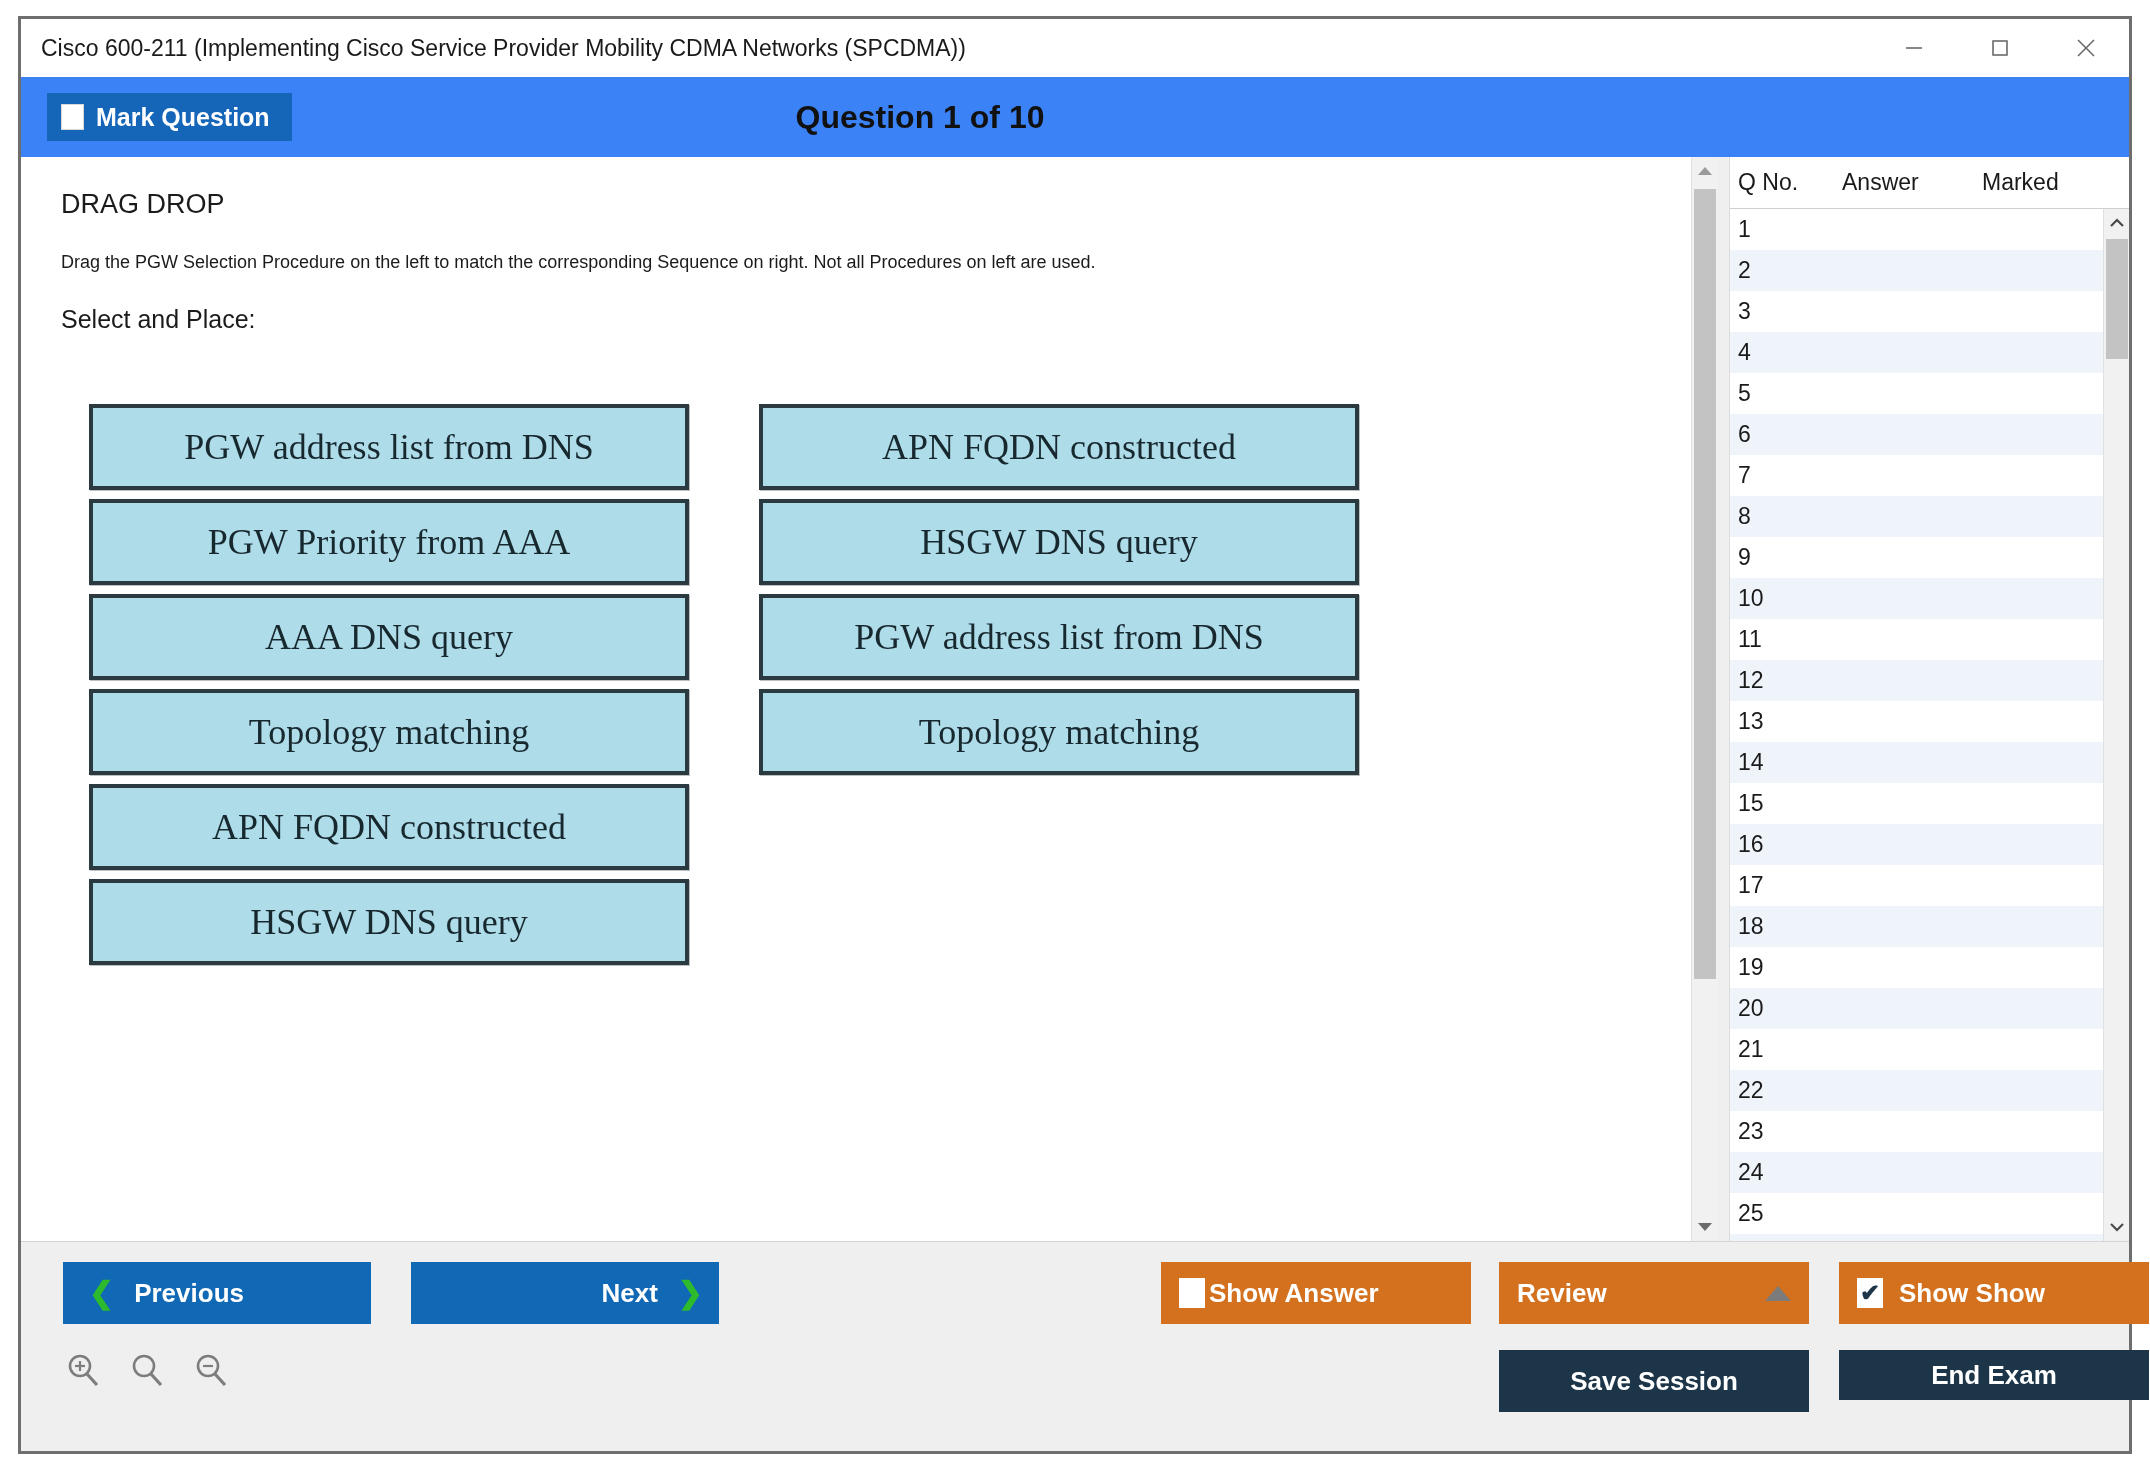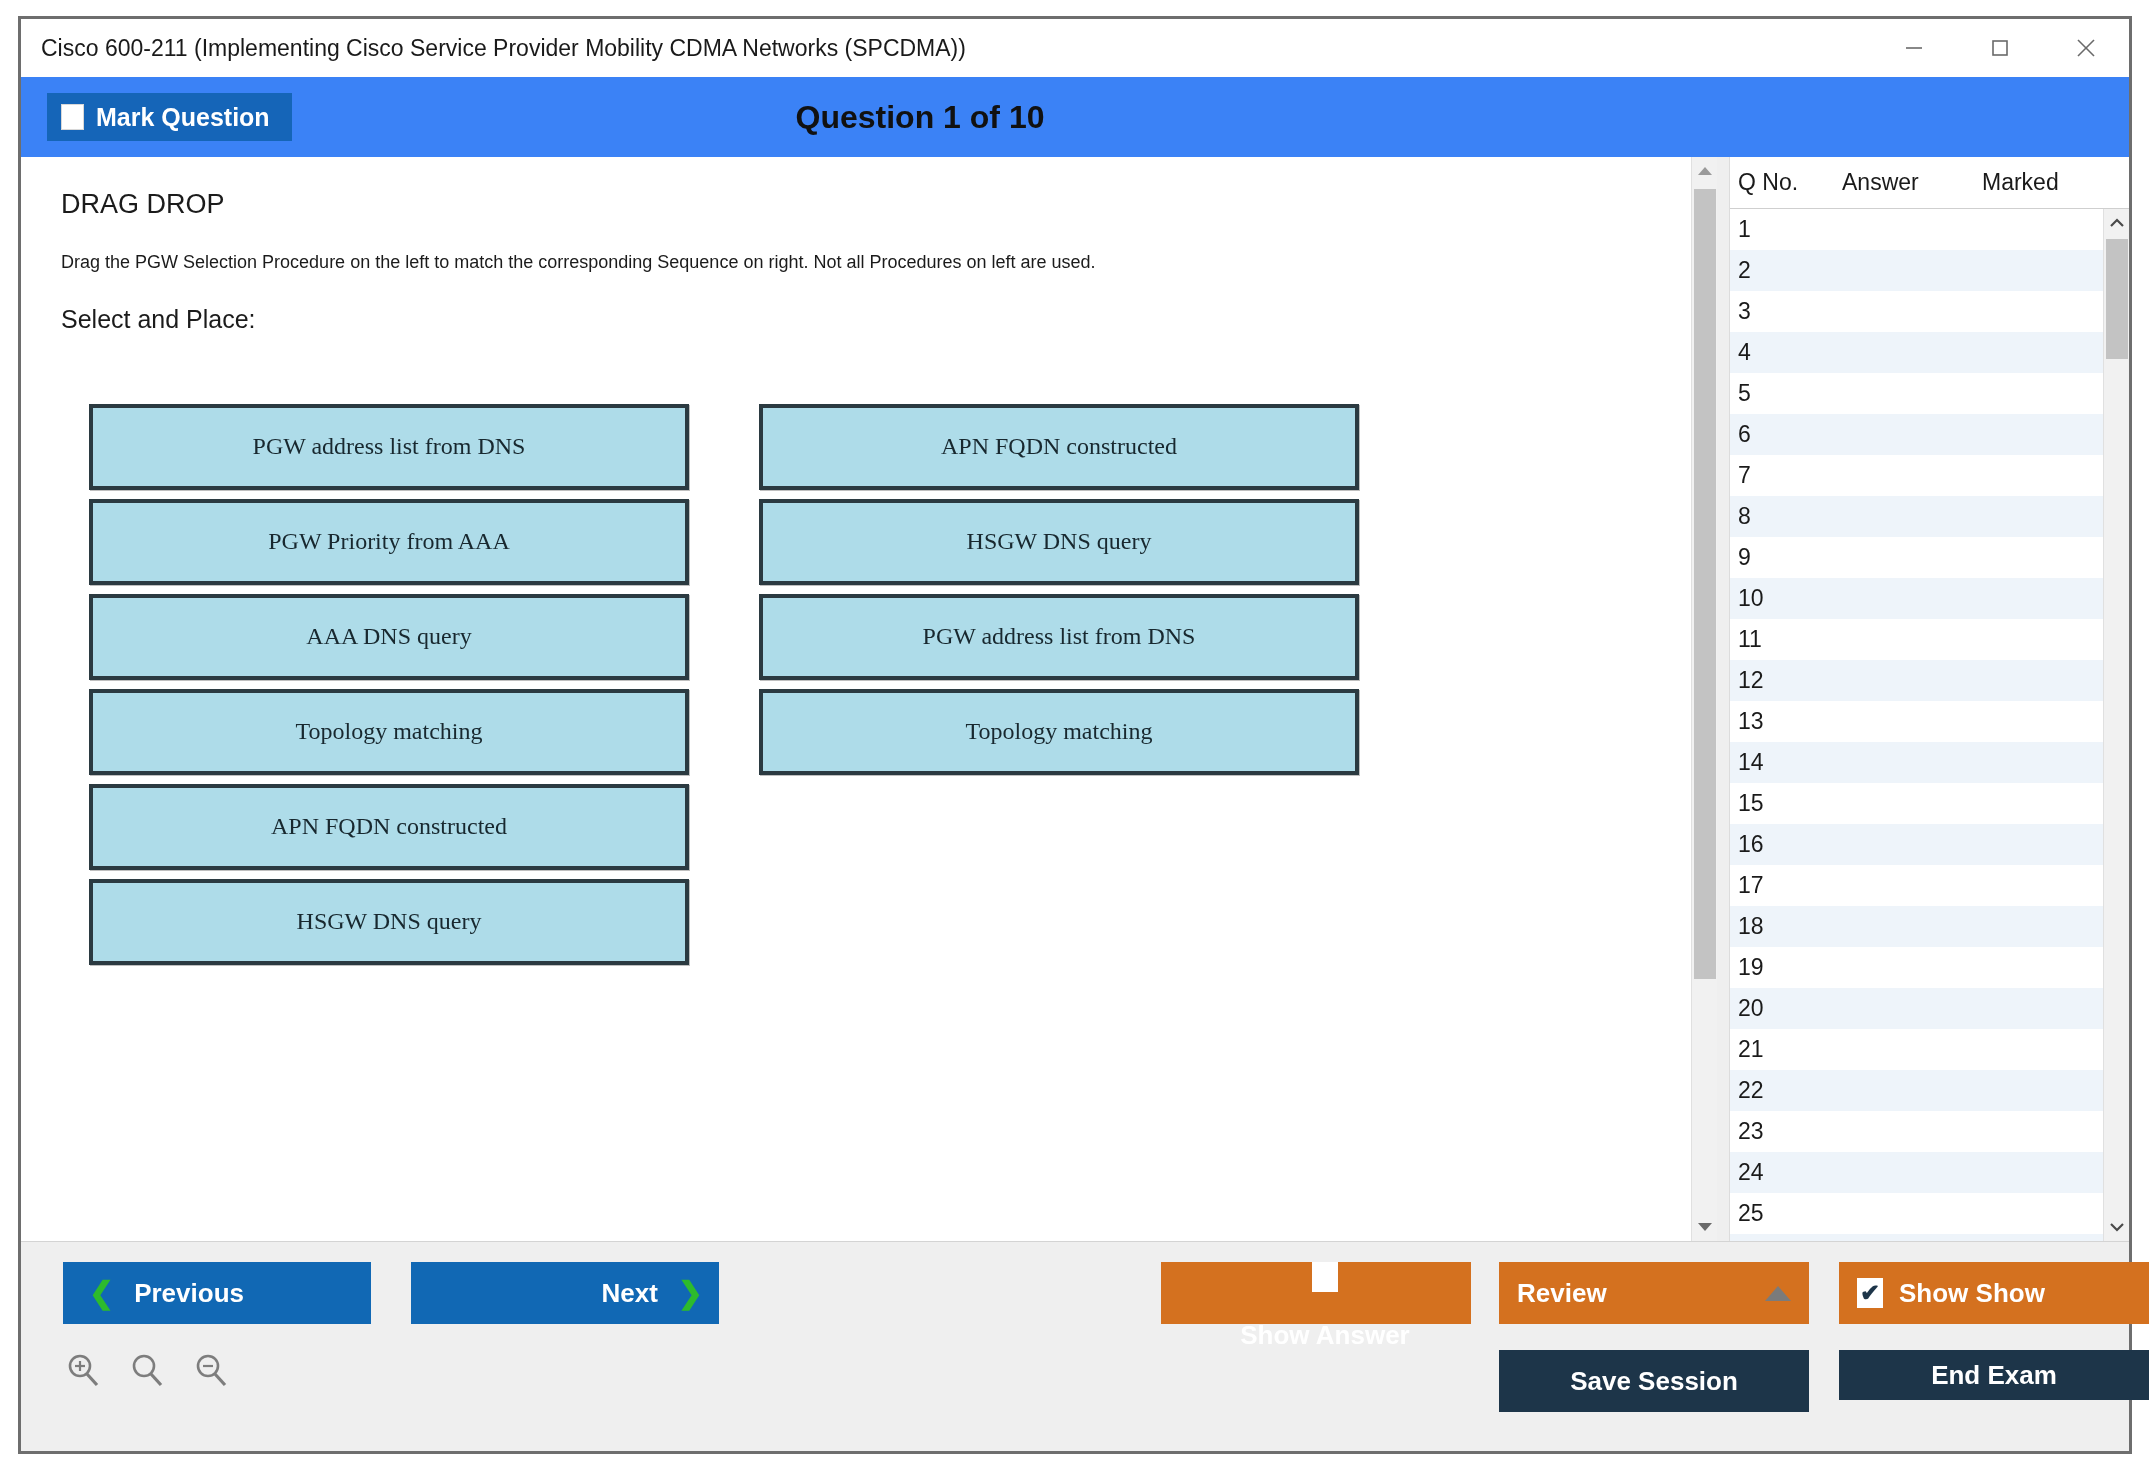--- a/index.html
+++ b/index.html
@@ -139,21 +139,21 @@
   .dnd-col.right { width: 600px; gap: 9px; }
 
   .dnd-box {
     height: 86px;
     background: #aedce9;
     border: 4px solid #2b3a41;
     display: flex;
     align-items: center;
     justify-content: center;
     font-family: "Liberation Serif", serif;
-    font-size: 24px;
+    font-size: 36px;
     color: #18282f;
     white-space: nowrap;
     cursor: move;
     box-shadow: 1px 1px 0 rgba(0,0,0,0.25);
   }
 
   
   .vscroll {
     position: absolute;
     top: 0; right: 0; bottom: 0;
@@ -254,21 +254,21 @@
     padding-left: 26px; gap: 20px;
   }
   .btn-next {
     left: 390px; top: 20px; width: 308px; height: 62px;
     padding-right: 16px; gap: 20px; justify-content: flex-end;
   }
   .chev { color: #2dbb2d; font-size: 30px; font-weight: bold; line-height: 1; }
 
   .btn-show-answer {
     left: 1140px; top: 20px; width: 310px; height: 62px;
-    padding-left: 18px; gap: 28px; flex-direction: column;
+    padding-left: 18px; gap: 4px;
   }
   .btn-review {
     left: 1478px; top: 20px; width: 310px; height: 62px;
     padding: 0 18px; justify-content: space-between;
   }
   .btn-show-list {
     left: 1818px; top: 20px; width: 310px; height: 62px;
     padding-left: 18px; gap: 16px;
   }
   .btn-save-session {

